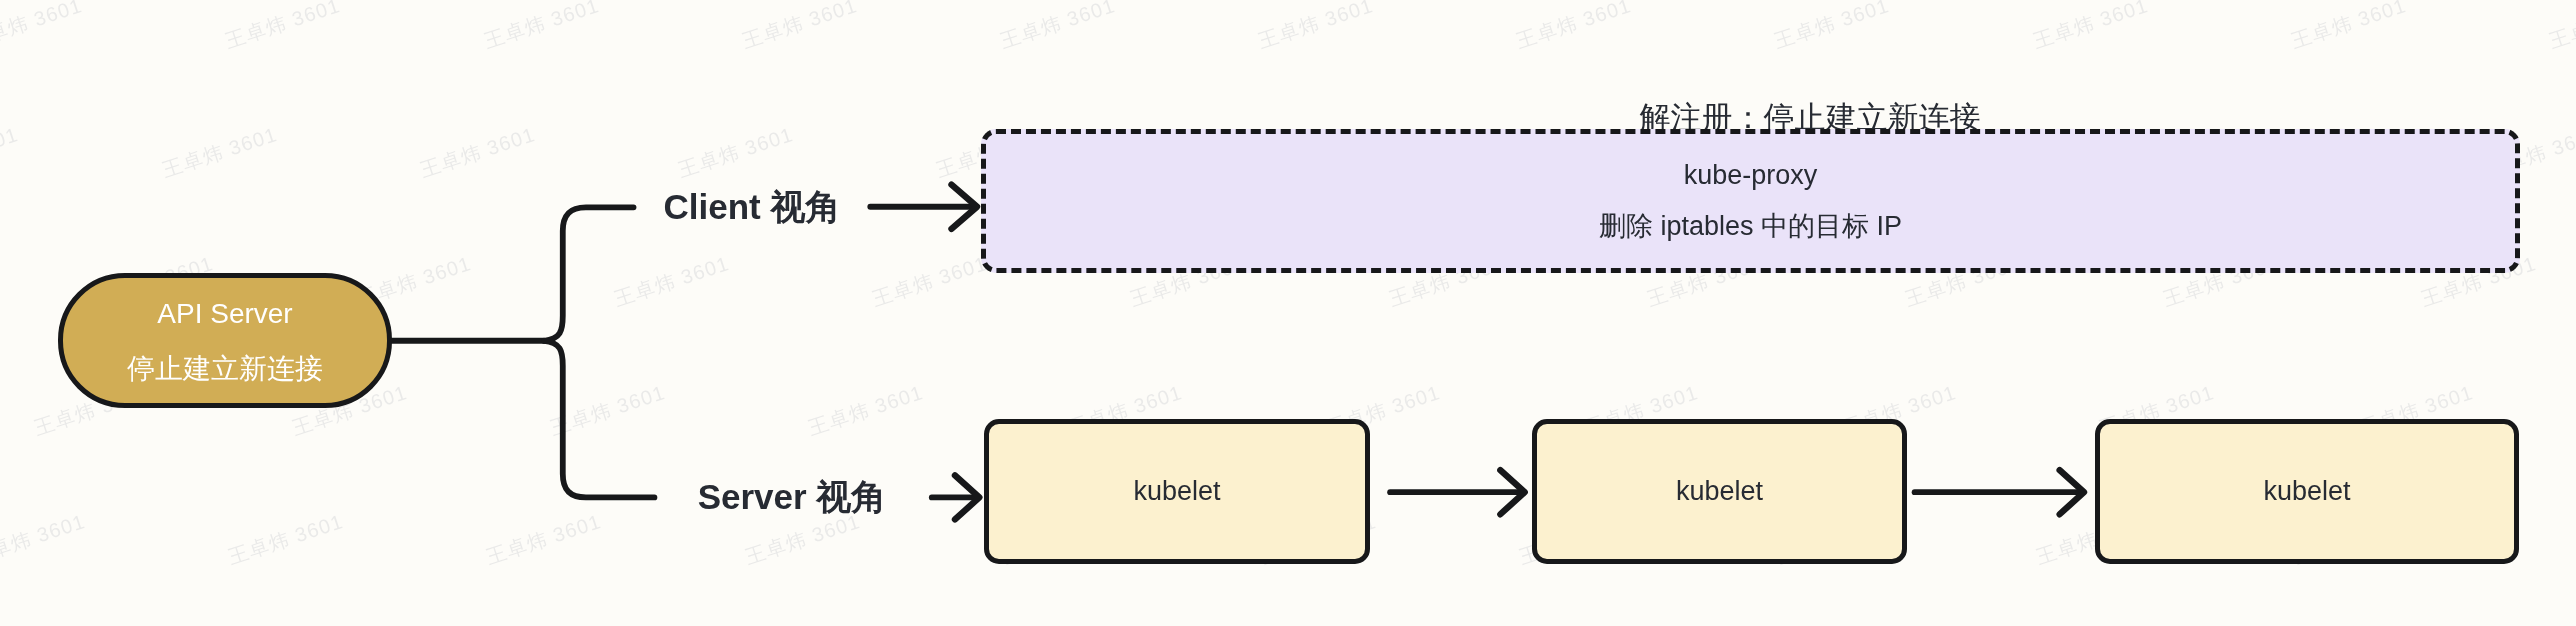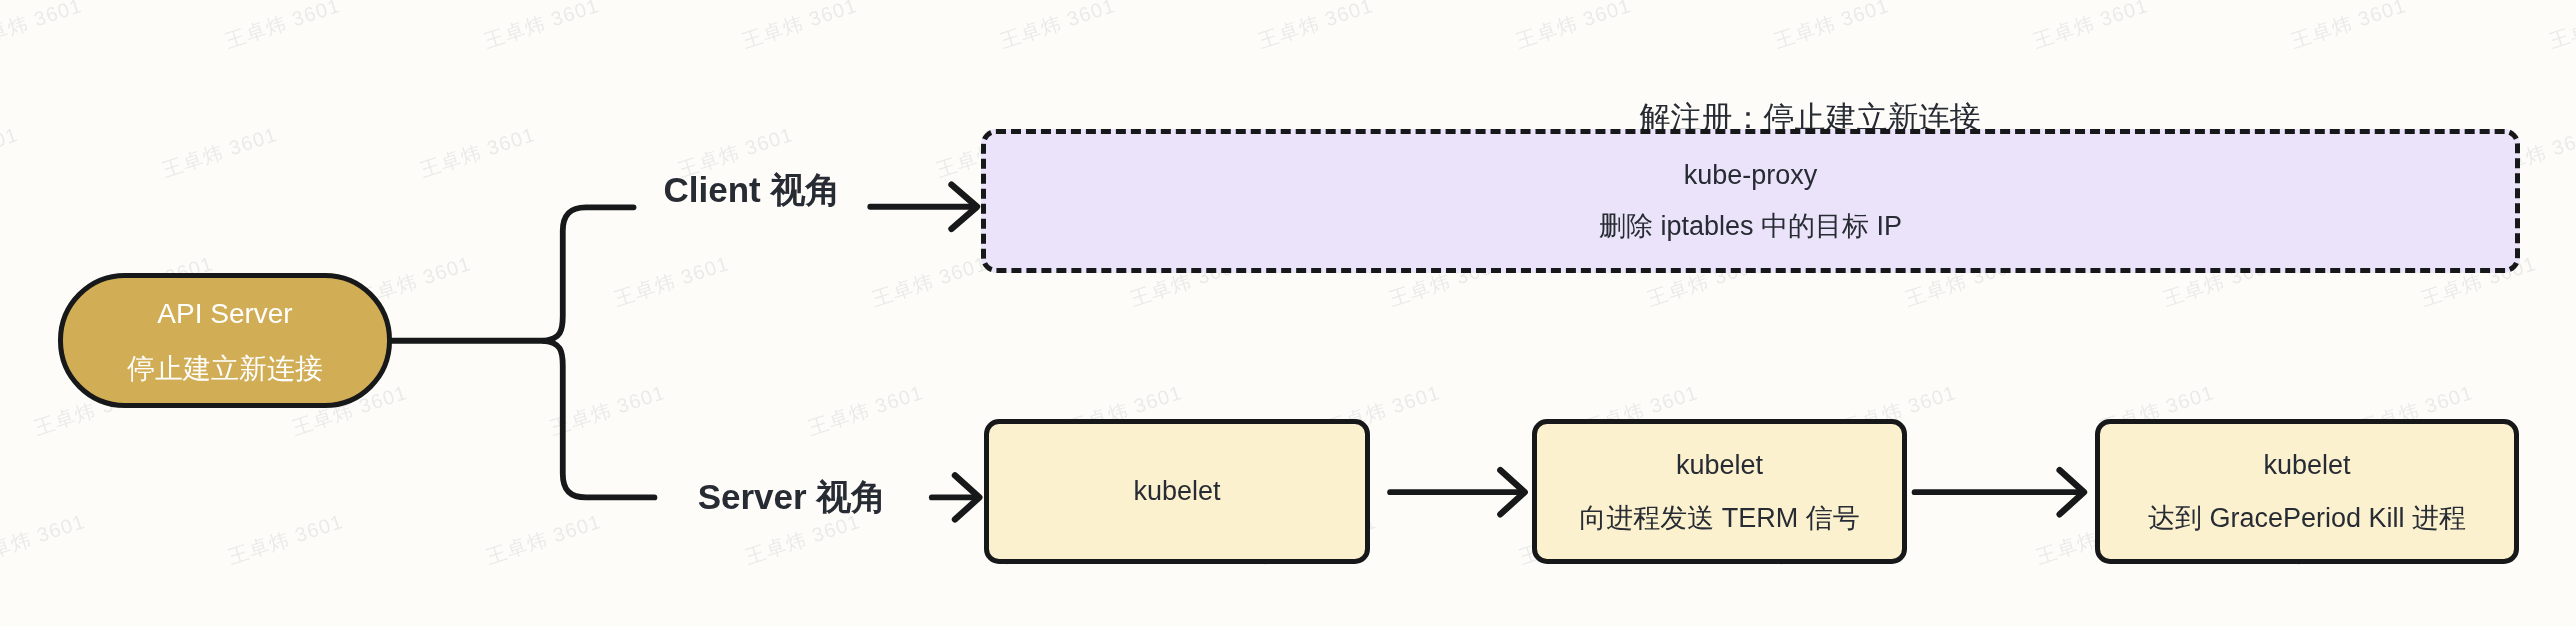--- a/index.html
+++ b/index.html
@@ -19,21 +19,21 @@
   #wires{position:absolute;left:0;top:0;z-index:1;}
   .stroke{stroke:var(--line);fill:none;stroke-linecap:round;stroke-linejoin:round;}
   .w10{stroke-width:10px;} .w11{stroke-width:11px;}
 
   
   .abs{position:absolute;box-sizing:border-box;z-index:2;}
   #root-node{left:58px;top:273px;width:334px;height:135px;background:var(--node-fill);
     border:5.8px solid var(--line);border-radius:67px;display:flex;flex-direction:column;
     align-items:center;justify-content:center;color:var(--node-text);font-size:28px;line-height:55px;text-align:center;}
   .branch-label{transform:translate(-50%,-50%);font-size:35px;font-weight:700;color:var(--text-dark);white-space:nowrap;}
-  #client-label{left:752px;top:190px;}
+  #client-label{left:752px;top:207px;}
   #server-label{left:792px;top:497px;}
   #annotation{left:1810px;top:78px;transform:translate(-50%,-50%);font-size:31px;font-weight:400;
     color:var(--text-dark);white-space:nowrap;margin-top:40px;}
   #client-box{left:981px;top:129px;width:1539px;height:144px;background:var(--client-box-fill);
     border:5.2px dashed var(--line);border-radius:15px;display:flex;flex-direction:column;align-items:center;
     justify-content:center;font-size:27px;line-height:51px;color:var(--text-dark);text-align:center;}
   .step-box{top:419px;height:145px;background:var(--server-box-fill);border:5.2px solid var(--line);
     border-radius:15px;display:flex;flex-direction:column;align-items:center;justify-content:center;
     font-size:27px;line-height:53px;color:var(--text-dark);text-align:left;}
   #step-1{left:984px;width:386px;}
@@ -129,22 +129,20 @@
     <div>kube-proxy</div>
     <div>删除 iptables 中的目标 IP</div>
   </div>
 
   <div id="step-1" class="abs step-box">
     <div>kubelet</div>
   </div>
 
   <div id="step-2" class="abs step-box">
     <div>kubelet</div>
-    <div>向进程发送 TERM 信号</div>
   </div>
 
   <div id="step-3" class="abs step-box">
     <div>kubelet</div>
-    <div>达到 GracePeriod Kill 进程</div>
   </div>
 
 </div>
 
 
 </body></html>

